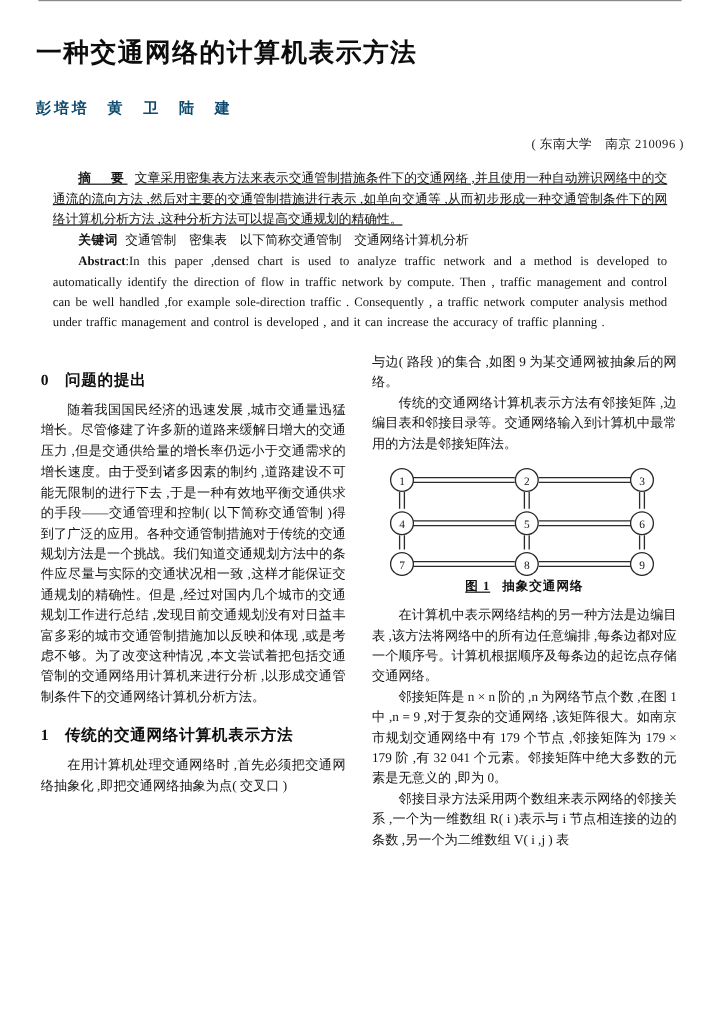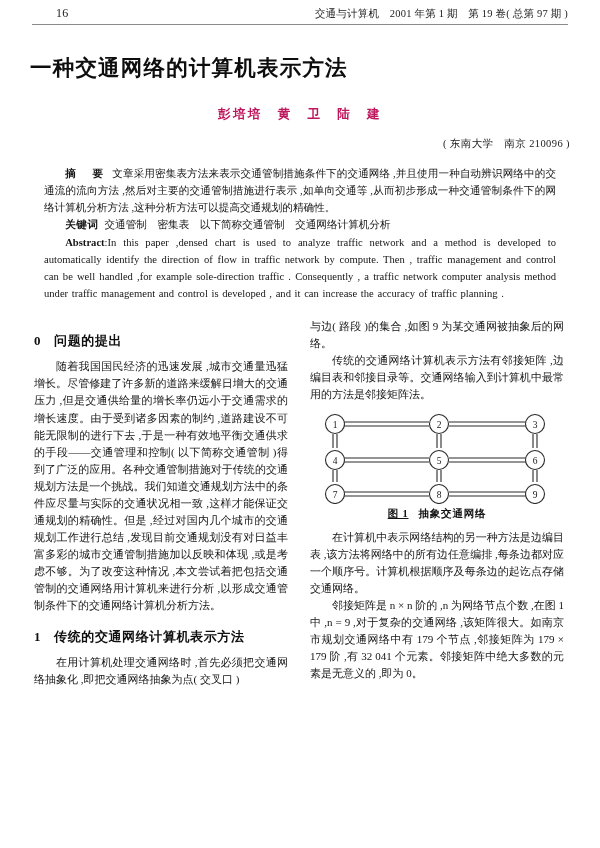--- a/index.html
+++ b/index.html
@@ -50,45 +50,44 @@
   
   .title {
     text-align: left;
     font-size: 21.5px;
     font-weight: bold;
     letter-spacing: 1.2px;
     margin-top: 28px;
     color: #0d0d0d;
   }
   .authors {
-    text-align: center;
     font-size: 12.5px;
     font-weight: bold;
     letter-spacing: 2.4px;
     margin-top: 24px;
-    color: #be185d;
+    color: #0c4a6e;
   }
   .affil {
     text-align: right;
     font-size: 10.5px;
     margin-top: 14px;
     letter-spacing: .4px;
     color: #1b1b1b;
   }
 
   
   .absblock {
     margin: 14px 14px 0 14px;
     font-size: 10.6px;
     line-height: 1.62;
     text-align: justify;
     color: #141414;
   }
   .absblock p { margin: 0; }
-  .cn-abs { text-indent: 2em; }
+  .cn-abs { text-indent: 2em; text-decoration: underline; }
   .lbl-cn {
     font-weight: bold;
     letter-spacing: 3px;
     margin-right: 6px;
   }
   .kw-cn { margin-top: 2px; text-indent: 2em; }
   .kw-cn .lbl-cn { letter-spacing: .5px; }
   .en-abs {
     margin-top: 5px;
     text-indent: 2em;
@@ -145,24 +144,20 @@
     color: #121212;
   }
   .figcap .capnum { margin-right: 10px; text-decoration: underline; }
   svg { display: block; margin: 0 auto; }
 </style>
 </head>
 <body>
 
 <div class="page">
 
-  <div class="runhead">
-    <span class="folio">16</span>
-    <span class="journal">交通与计算机　2001 年第 1 期　第 19 卷( 总第 97 期 )</span>
-  </div>
   <div class="rule"></div>
 
   <div class="title">一种交通网络的计算机表示方法</div>
   <div class="authors">彭培培　黄　卫　陆　建</div>
   <div class="affil">( 东南大学　南京 210096 )</div>
 
   <div class="absblock">
     <p class="cn-abs"><span class="lbl-cn">摘　要</span><span>文章采用密集表方法来表示交通管制措施条件下的交通网络 ,并且使用一种自动辨识网络中的交通流的流向方法 ,然后对主要的交通管制措施进行表示 ,如单向交通等 ,从而初步形成一种交通管制条件下的网络计算机分析方法 ,这种分析方法可以提高交通规划的精确性。</span></p>
     <p class="kw-cn"><span class="lbl-cn">关键词</span><span>交通管制　密集表　以下简称交通管制　交通网络计算机分析</span></p>
     <p class="en-abs"><span class="lbl-en">Abstract</span><span>:In this paper ,densed chart is used to analyze traffic network and a method is developed to automatically identify the direction of flow in traffic network by compute. Then , traffic management and control can be well handled ,for example sole-direction traffic . Consequently , a traffic network computer analysis method under traffic management and control is developed , and it can increase the accuracy of traffic planning .</span></p>
@@ -228,16 +223,17 @@
             <text x="217" y="86" text-anchor="middle" font-size="9.5" font-family="Liberation Serif, serif" fill="#151515">9</text>
           </g>
         </svg>
         <div class="figcap">
           <span class="capnum">图 1</span><span>抽象交通网络</span>
         </div>
       </div>
 
       <p>在计算机中表示网络结构的另一种方法是边编目表 ,该方法将网络中的所有边任意编排 ,每条边都对应一个顺序号。计算机根据顺序及每条边的起讫点存储交通网络。</p>
       <p>邻接矩阵是 n × n 阶的 ,n 为网络节点个数 ,在图 1 中 ,n = 9 ,对于复杂的交通网络 ,该矩阵很大。如南京市规划交通网络中有 179 个节点 ,邻接矩阵为 179 × 179 阶 ,有 32 041 个元素。邻接矩阵中绝大多数的元素是无意义的 ,即为 0。</p>
+      <p>邻接目录方法采用两个数组来表示网络的邻接关系 ,一个为一维数组 R( i )表示与 i 节点相连接的边的条数 ,另一个为二维数组 V( i ,j ) 表</p>
     </div>
 
   </div>
 </div>
 
 </body></html>

